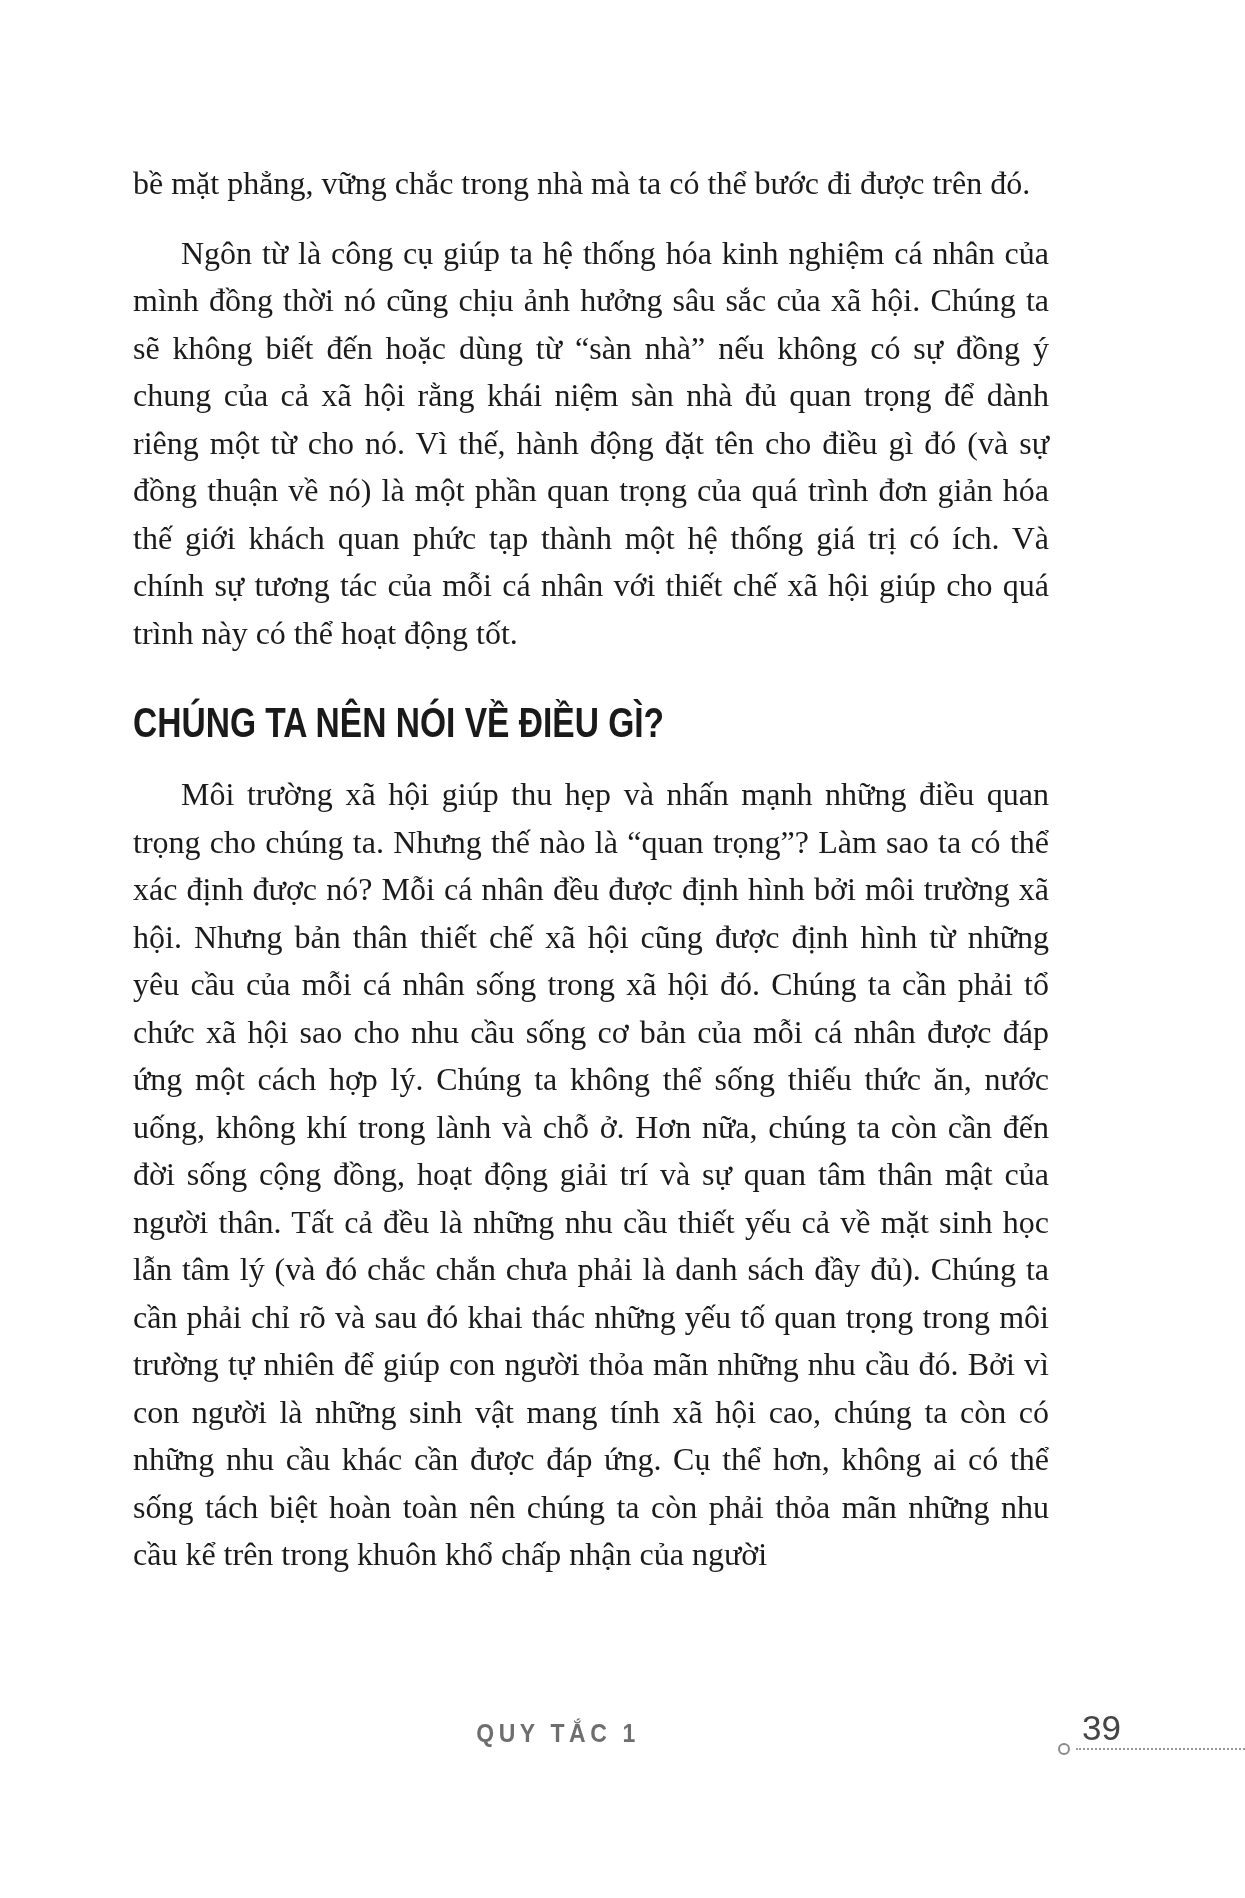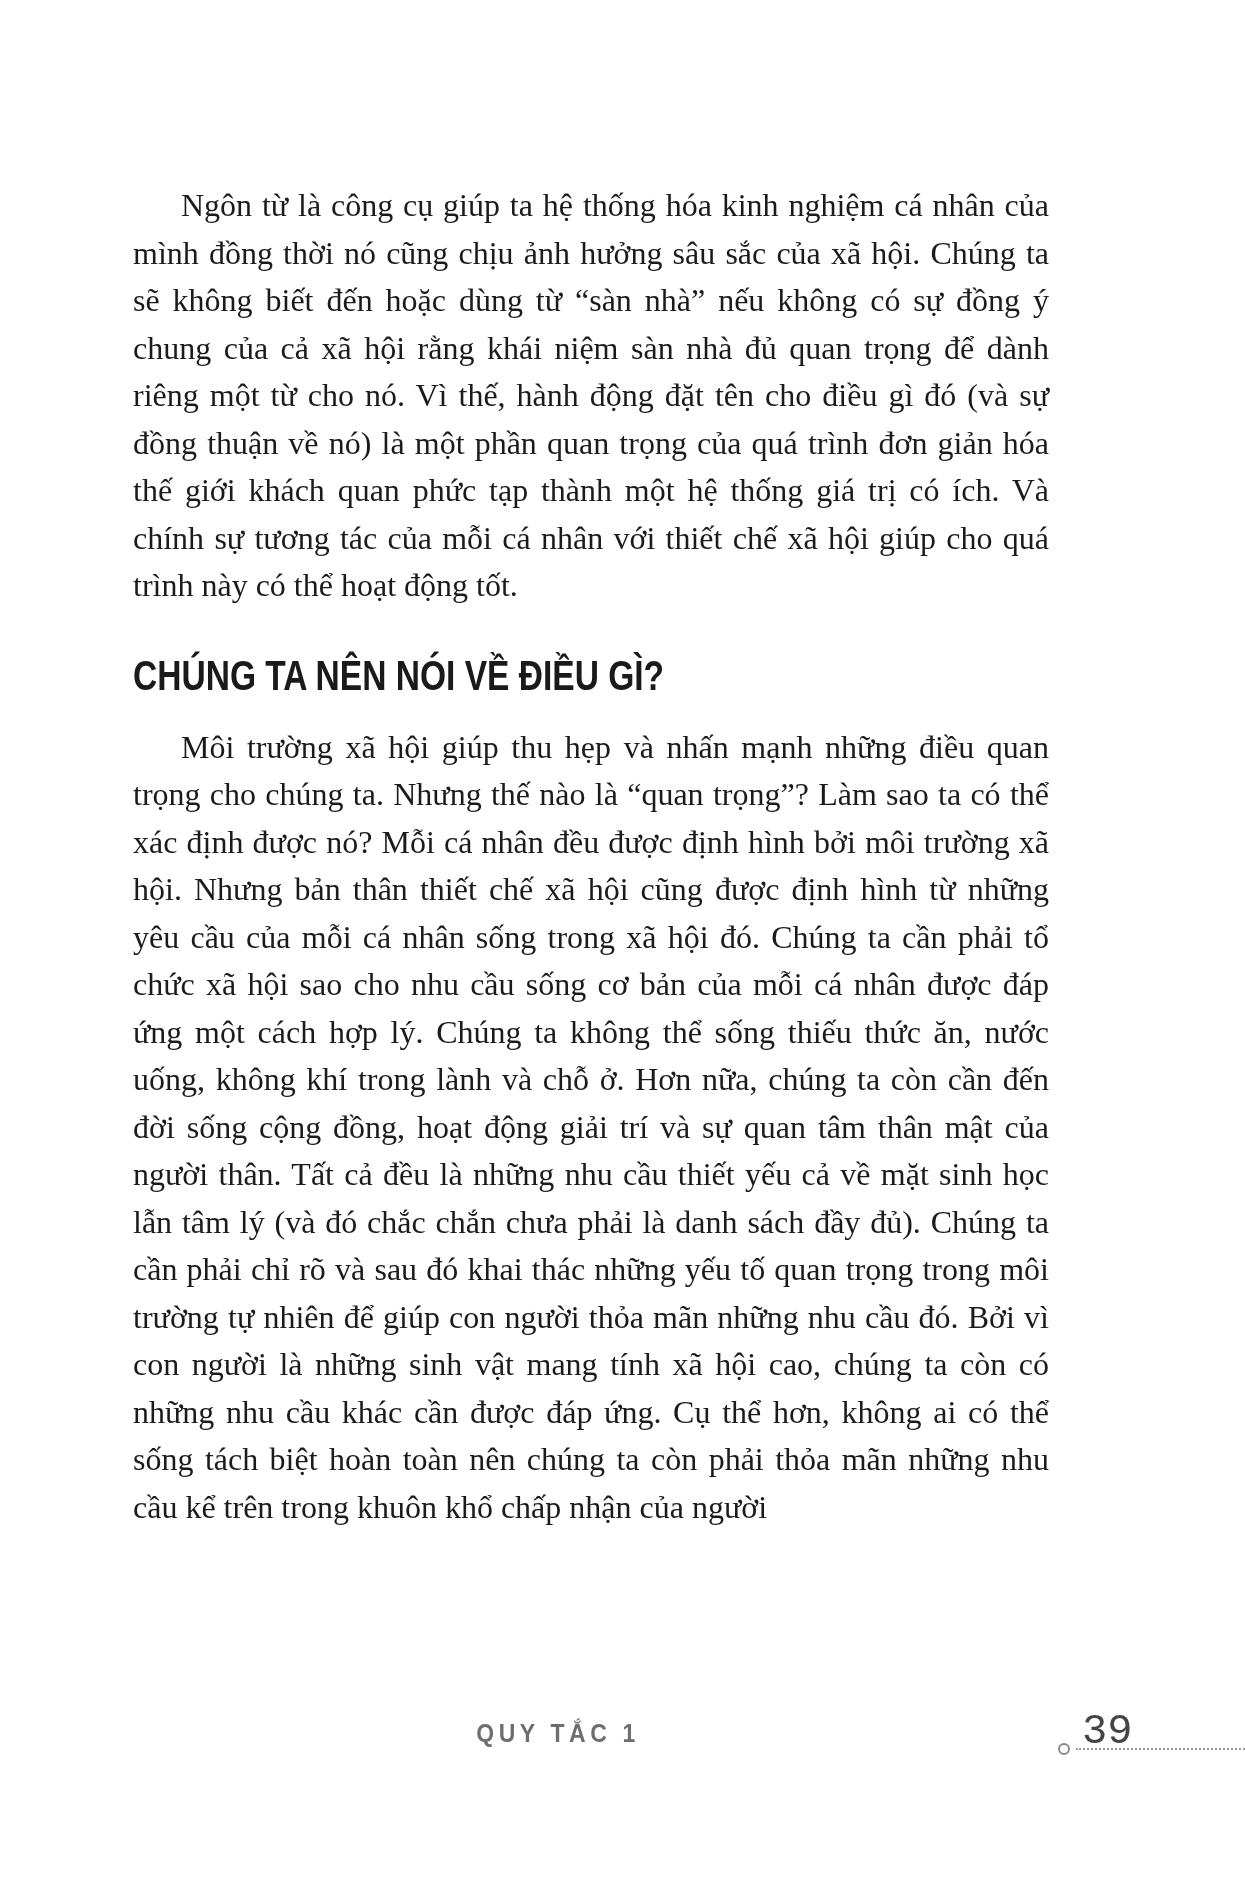--- a/index.html
+++ b/index.html
@@ -58,23 +58,23 @@
     font-size: 25px;
     letter-spacing: 5px;
     color: #6e6e6e;
     transform: scaleX(0.92);
     transform-origin: center;
   }
   .footer-page-number {
     position: absolute;
     left: 1082px;
     top: 1708px;
-    font-family: Liberation Mono, monospace;
+    font-family: Liberation Sans, sans-serif;
     font-weight: 400;
-    font-size: 42px;
+    font-size: 35px;
     color: #454545;
   }
   .footer-circle {
     position: absolute;
     left: 1058px;
     top: 1743px;
     width: 8px;
     height: 8px;
     border: 2px solid #8a8a8a;
     border-radius: 50%;
@@ -89,20 +89,21 @@
     border-top: 2px dotted #9a9a9a;
   }
 </style>
 </head>
 <body>
 
 <div class="page">
 
   <div class="text-col">
 
+    <p class="body-par">bề mặt phẳng, vững chắc trong nhà mà ta có thể bước đi được trên đó.</p>
 
     <p class="body-par indent par-gap">Ngôn từ là công cụ giúp ta hệ thống hóa kinh nghiệm cá nhân của mình đồng thời nó cũng chịu ảnh hưởng sâu sắc của xã hội. Chúng ta sẽ không biết đến hoặc dùng từ “sàn nhà” nếu không có sự đồng ý chung của cả xã hội rằng khái niệm sàn nhà đủ quan trọng để dành riêng một từ cho nó. Vì thế, hành động đặt tên cho điều gì đó (và sự đồng thuận về nó) là một phần quan trọng của quá trình đơn giản hóa thế giới khách quan phức tạp thành một hệ thống giá trị có ích. Và chính sự tương tác của mỗi cá nhân với thiết chế xã hội giúp cho quá trình này có thể hoạt động tốt.</p>
 
     <h2 class="section-heading">CHÚNG TA NÊN NÓI VỀ ĐIỀU GÌ?</h2>
 
     <p class="body-par indent">Môi trường xã hội giúp thu hẹp và nhấn mạnh những điều quan trọng cho chúng ta. Nhưng thế nào là “quan trọng”? Làm sao ta có thể xác định được nó? Mỗi cá nhân đều được định hình bởi môi trường xã hội. Nhưng bản thân thiết chế xã hội cũng được định hình từ những yêu cầu của mỗi cá nhân sống trong xã hội đó. Chúng ta cần phải tổ chức xã hội sao cho nhu cầu sống cơ bản của mỗi cá nhân được đáp ứng một cách hợp lý. Chúng ta không thể sống thiếu thức ăn, nước uống, không khí trong lành và chỗ ở. Hơn nữa, chúng ta còn cần đến đời sống cộng đồng, hoạt động giải trí và sự quan tâm thân mật của người thân. Tất cả đều là những nhu cầu thiết yếu cả về mặt sinh học lẫn tâm lý (và đó chắc chắn chưa phải là danh sách đầy đủ). Chúng ta cần phải chỉ rõ và sau đó khai thác những yếu tố quan trọng trong môi trường tự nhiên để giúp con người thỏa mãn những nhu cầu đó. Bởi vì con người là những sinh vật mang tính xã hội cao, chúng ta còn có những nhu cầu khác cần được đáp ứng. Cụ thể hơn, không ai có thể sống tách biệt hoàn toàn nên chúng ta còn phải thỏa mãn những nhu cầu kể trên trong khuôn khổ chấp nhận của người</p>
 
   </div>
 
   <div class="footer-chapter">QUY TẮC 1</div>

